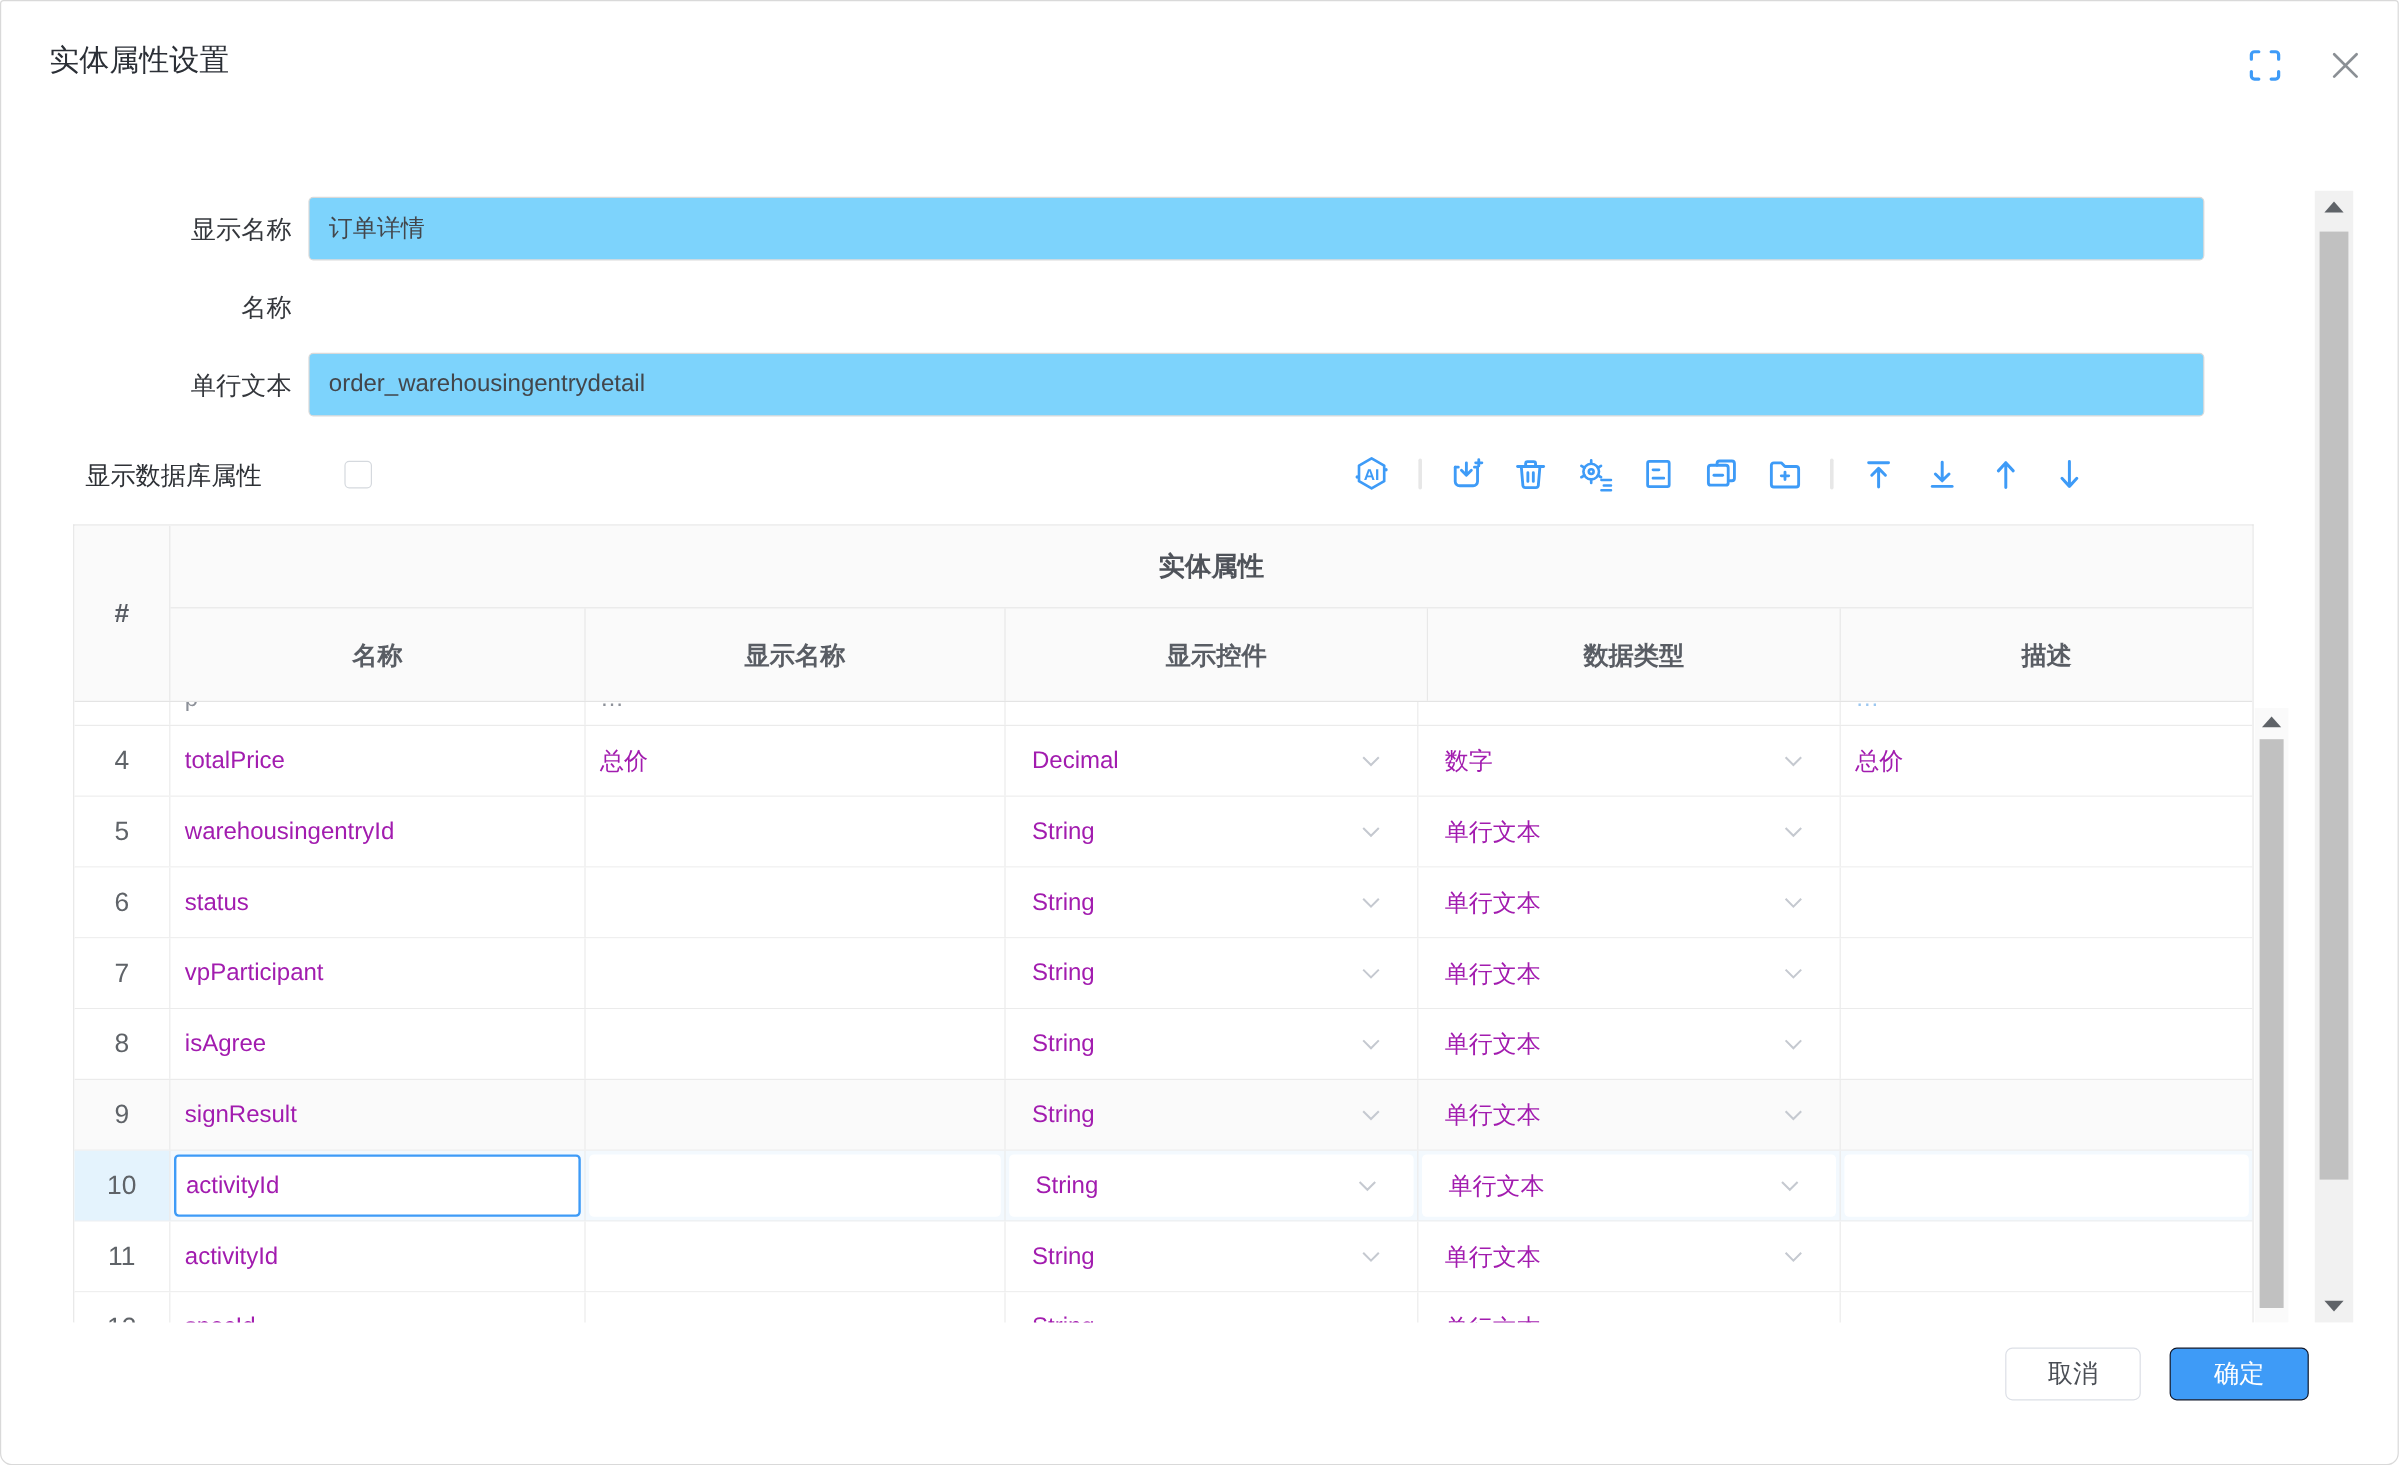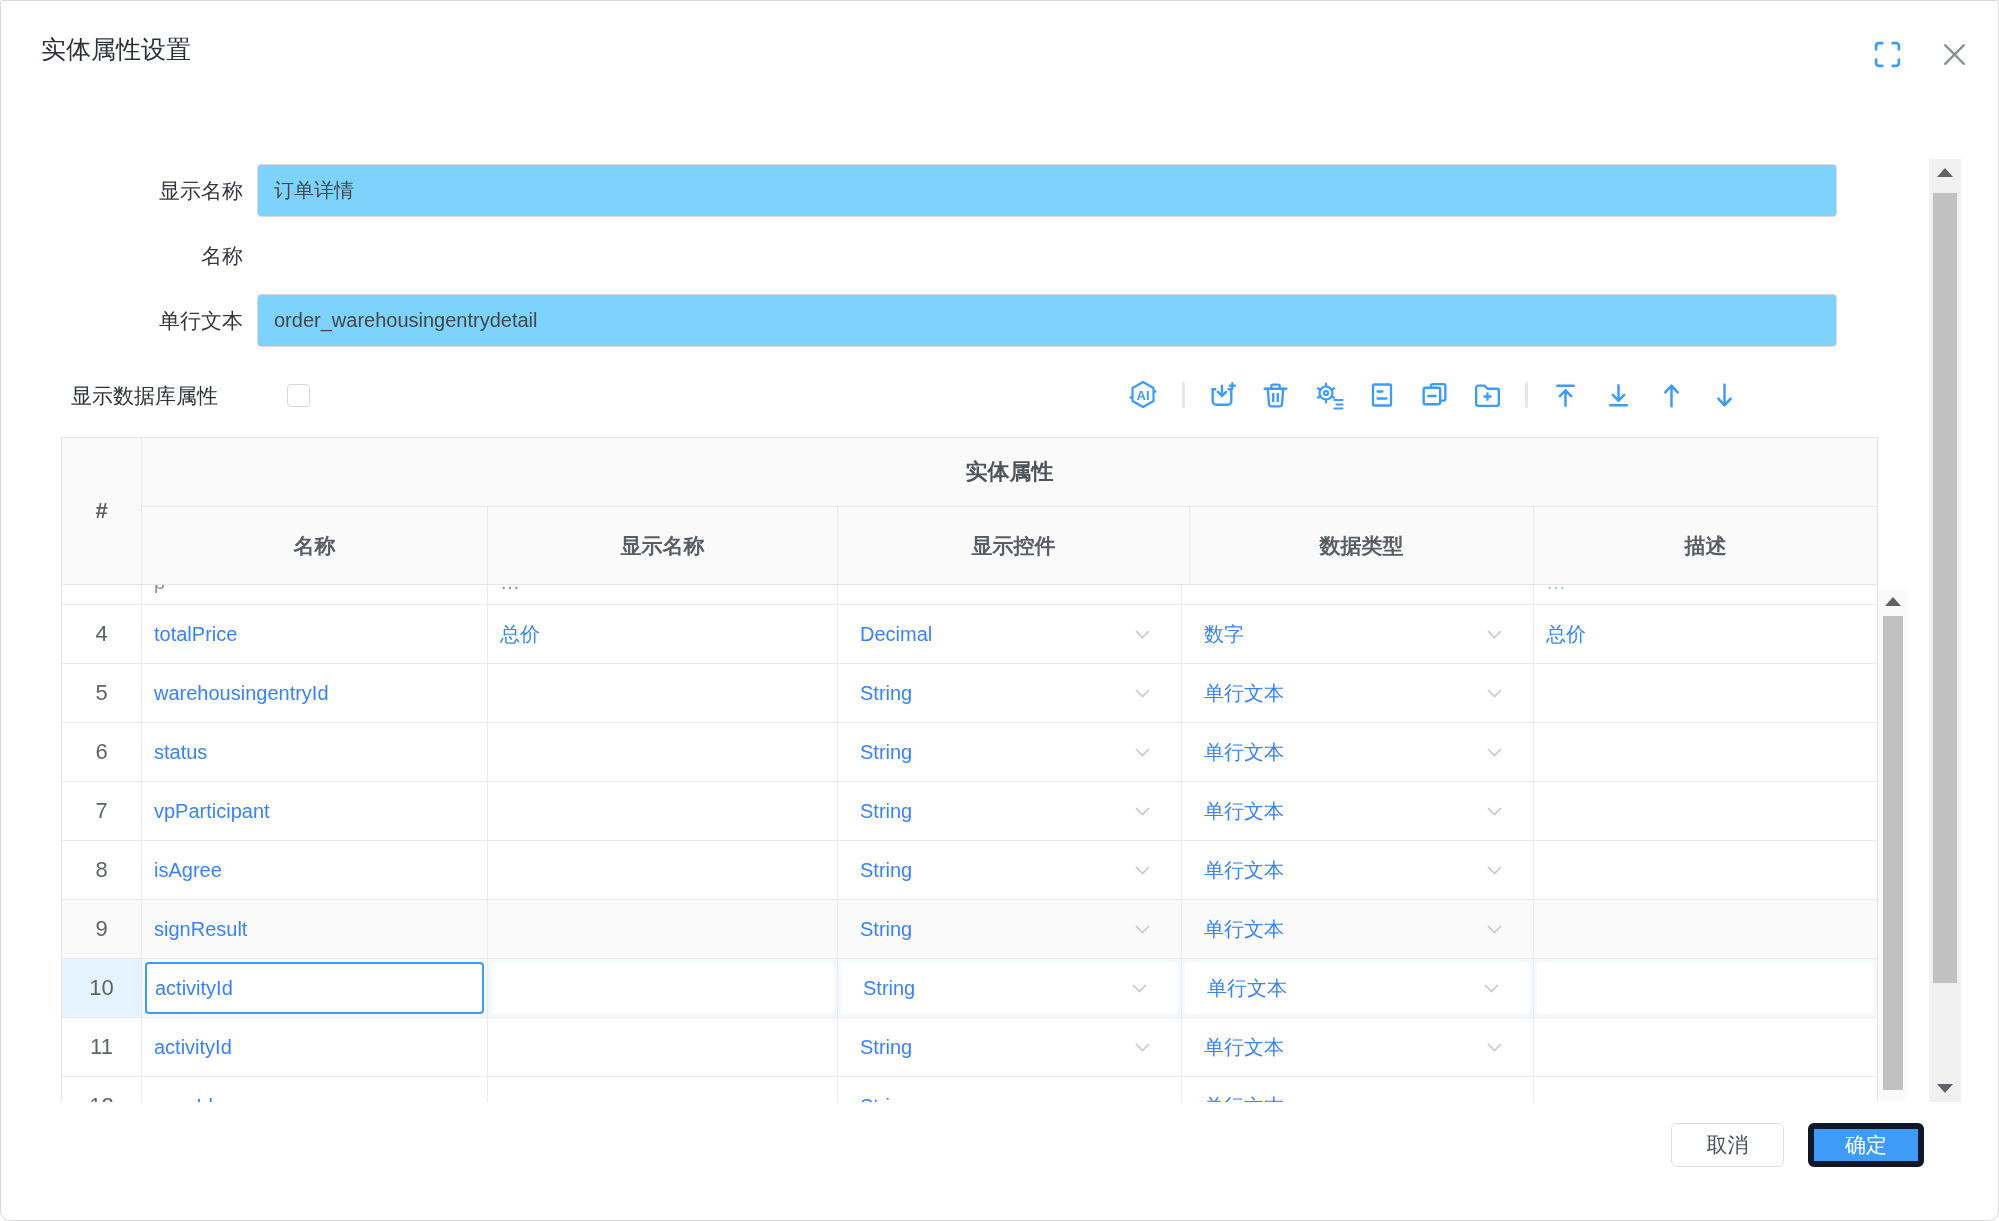--- a/index.html
+++ b/index.html
@@ -42,21 +42,21 @@
   .th-col:last-child { border-right:none; }
   .w-name{width:346px;} .w-disp{width:350px;} .w-type{width:344px;} .w-ctrl{width:352px;} .w-desc{width:343px;}
 
   .trow { display:flex; height:59px; border-bottom:1px solid #ebebeb; background:#fff; }
   .trow.hover { background:#fafafa; }
   .trow.editing { background:#f3f9fe; }
   .c { border-right:1px solid #ebebeb; display:flex; align-items:stretch; overflow:hidden; }
   .c:last-child { border-right:none; }
   .c-idx { width:80px; align-items:center; justify-content:center; font-size:22px; color:#5f6368; }
   .editing .c-idx { background:#e4f3fd; }
-  .box { flex:1; display:flex; align-items:center; font-size:20px; color:#3b82f6; }
+  .box { flex:1; display:flex; align-items:center; font-size:20px; color:#a21caf; }
   .name-box { padding-left:12px; }
   .disp-box { padding-left:12px; }
   .desc-box { padding-left:12px; }
   .sel-box { justify-content:space-between; padding:0 30px 0 22px; cursor:pointer; }
   .chev { flex:none; }
   .editing .box { background:#fff; border-radius:4px; margin:3px; }
   .editing .name-box { border:2px solid #3E9BF7; padding-left:8px; cursor:text; }
 
   .prow { display:flex; height:20px; border-bottom:1px solid #ebebeb; background:#fff; }
   .prow .c { align-items:flex-start; }
@@ -74,21 +74,21 @@
   .arr-up { border-left:8px solid transparent; border-right:8px solid transparent; border-bottom:9px solid #5f6368; }
   .arr-dn { border-left:8px solid transparent; border-right:8px solid transparent; border-top:9px solid #5f6368; }
   .sb-inner .arr-up { top:7px; }
   .sb-outer .arr-up { top:9px; }
   .sb-outer .arr-dn { bottom:9px; }
 
   
   .btn { position:absolute; top:1122px; height:44px; border-radius:6px; font-size:21px; display:flex;
          align-items:center; justify-content:center; cursor:pointer; }
   .btn-cancel { left:1670px; width:113px; background:#fff; border:1px solid #dcdfe6; color:#4a4e55; }
-  .btn-ok { left:1807px; width:116px; background:#3E9BF7; border:6px solid #0f172a; color:#fff; }
+  .btn-ok { left:1807px; width:116px; background:#3E9BF7; border:1px solid #0f172a; color:#fff; }
 </style>
 </head>
 <body>
 
 <div class="dlg">
 
   <div class="title">实体属性设置</div>
 
   <div class="win-icons">
     <span>

